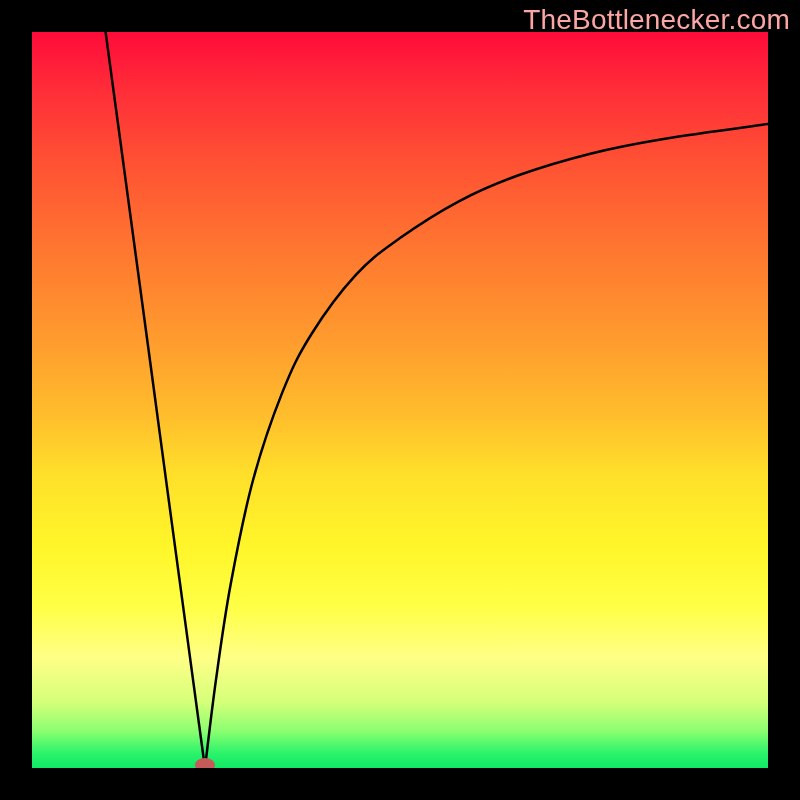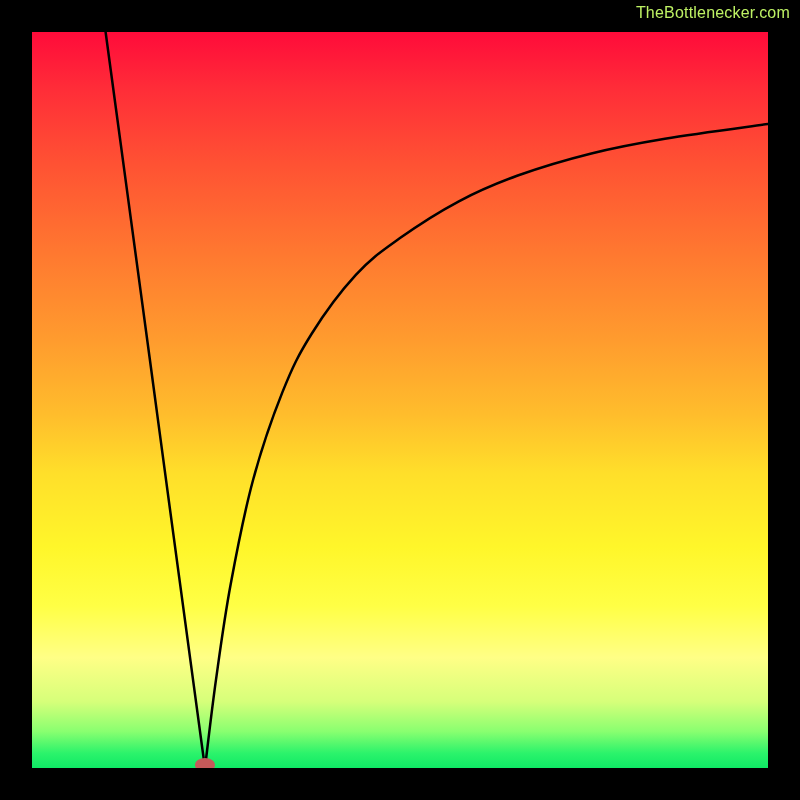--- a/index.html
+++ b/index.html
@@ -45,22 +45,22 @@
     position: absolute;
     left: 0;
     top: 0;
     width: 100%;
     height: 100%;
   }
   .watermark {
     position: absolute;
     top: 4px;
     right: 10px;
-    color: #bef264;
-    font-size: 16px;
+    color: #fca5a5;
+    font-size: 28px;
     font-weight: 500;
     letter-spacing: 0.2px;
     user-select: none;
   }
 </style>
 </head>
 <body>
 <div class="frame">
 
   <div class="plot-area">

